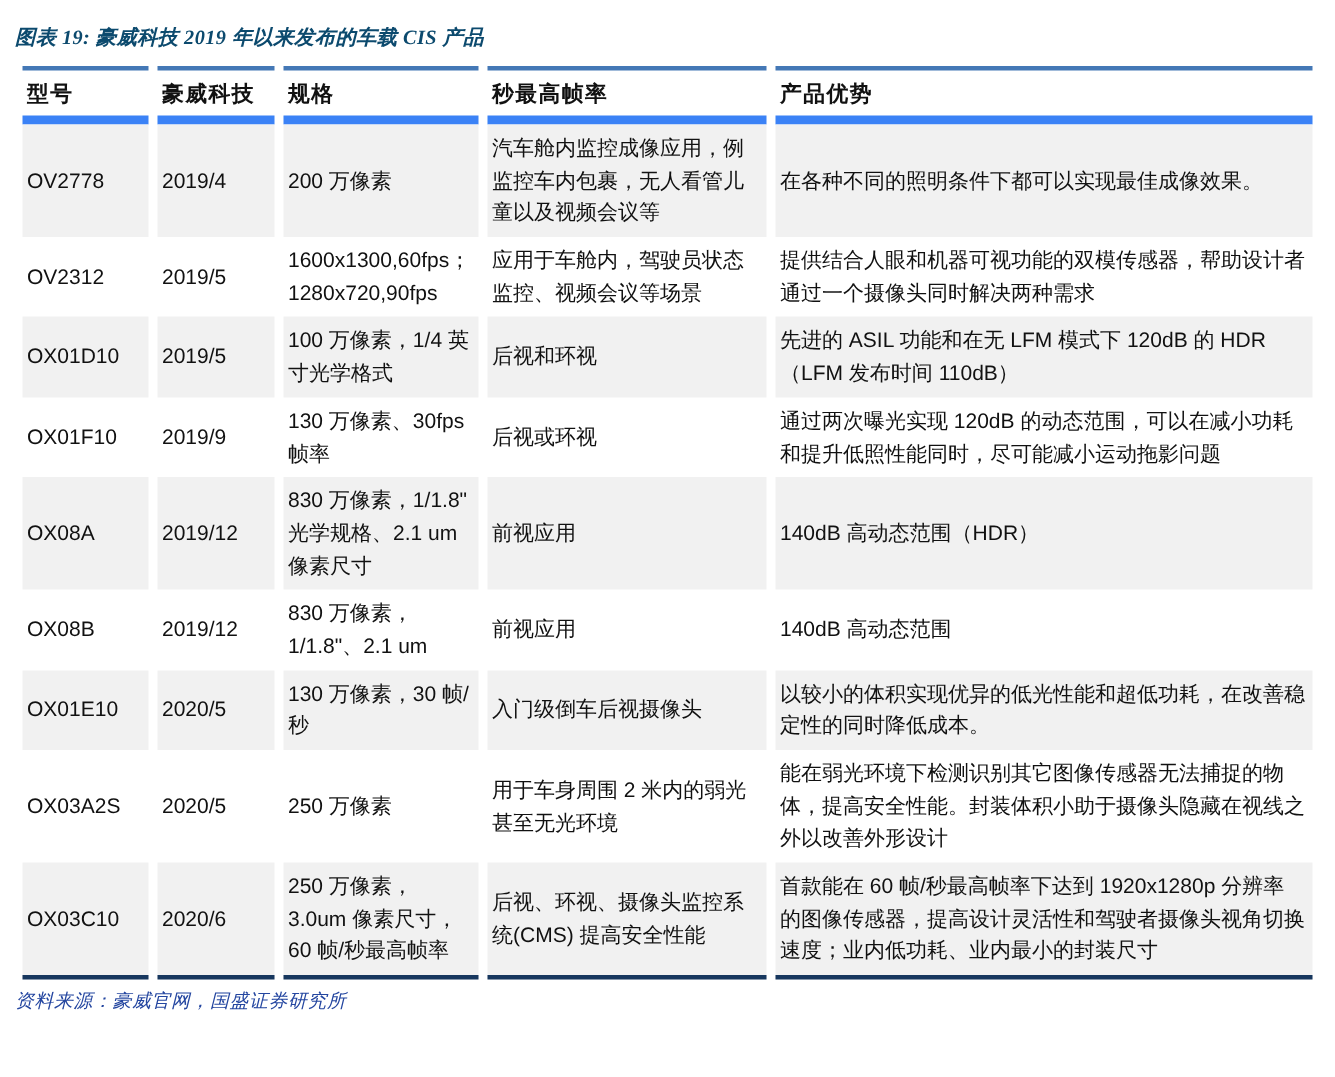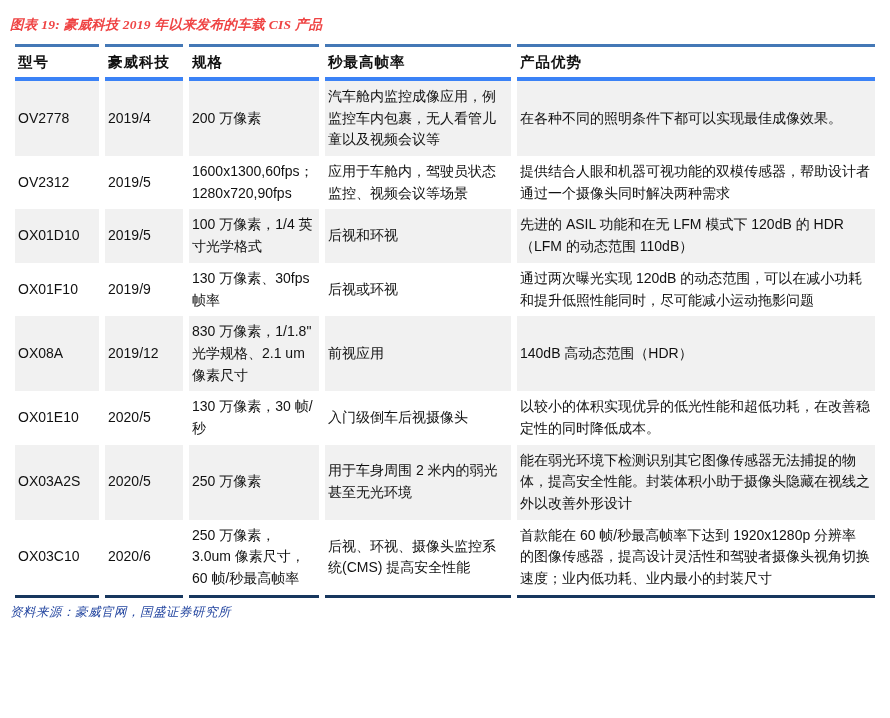--- a/index.html
+++ b/index.html
@@ -5,34 +5,34 @@
   * { box-sizing: border-box; }
   html, body { margin: 0; padding: 0; }
   body {
     width: 890px; height: 718px; background: #ffffff;
     font-family: "Liberation Sans", "DejaVu Sans", sans-serif;
     color: #111111; overflow: hidden;
   }
   .page { padding: 12px 8px 0 9px; }
 
   .figure-title {
-    color: #ef4444;
+    color: #0c4a6e;
     font-family: "Liberation Serif", "DejaVu Serif", serif;
     font-style: italic; font-weight: bold;
     font-size: 13.5px; letter-spacing: 0.3px;
     margin: 4px 0 10px 1px;
   }
 
   table.products {
     border-collapse: separate; border-spacing: 6px 0;
     table-layout: fixed; width: 872px;
   }
   table.products th {
     border-top: 3px solid #4478b6;
-    border-bottom: 4px solid #3b82f6;
+    border-bottom: 6px solid #3b82f6;
     background: #ffffff;
     text-align: left; font-weight: bold;
     font-size: 14.5px; padding: 6px 5px 5px 3px;
     letter-spacing: 1px; white-space: nowrap;
   }
   table.products td {
     font-size: 14px; line-height: 1.55;
     padding: 5px 5px 5px 3px;
     vertical-align: middle;
     overflow-wrap: break-word;
@@ -85,35 +85,42 @@
           <td>2019/5</td>
           <td>1600x1300,60fps；1280x720,90fps</td>
           <td>应用于车舱内，驾驶员状态监控、视频会议等场景</td>
           <td>提供结合人眼和机器可视功能的双模传感器，帮助设计者通过一个摄像头同时解决两种需求</td>
         </tr>
         <tr>
           <td>OX01D10</td>
           <td>2019/5</td>
           <td>100 万像素，1/4 英寸光学格式</td>
           <td>后视和环视</td>
-          <td>先进的 ASIL 功能和在无 LFM 模式下 120dB 的 HDR（LFM 的动态范围 110dB）</td>
+          <td>先进的 ASIL 功能和在无 LFM 模式下 120dB 的 HDR（LFM 发布时间 110dB）</td>
         </tr>
         <tr>
           <td>OX01F10</td>
           <td>2019/9</td>
           <td>130 万像素、30fps 帧率</td>
           <td>后视或环视</td>
           <td>通过两次曝光实现 120dB 的动态范围，可以在减小功耗和提升低照性能同时，尽可能减小运动拖影问题</td>
         </tr>
         <tr>
           <td>OX08A</td>
           <td>2019/12</td>
           <td>830 万像素，1/1.8" 光学规格、2.1 um 像素尺寸</td>
           <td>前视应用</td>
           <td>140dB 高动态范围（HDR）</td>
+        </tr>
+        <tr>
+          <td>OX08B</td>
+          <td>2019/12</td>
+          <td>830 万像素，1/1.8"、2.1 um</td>
+          <td>前视应用</td>
+          <td>140dB 高动态范围</td>
         </tr>
         <tr>
           <td>OX01E10</td>
           <td>2020/5</td>
           <td>130 万像素，30 帧/秒</td>
           <td>入门级倒车后视摄像头</td>
           <td>以较小的体积实现优异的低光性能和超低功耗，在改善稳定性的同时降低成本。</td>
         </tr>
         <tr>
           <td>OX03A2S</td>

